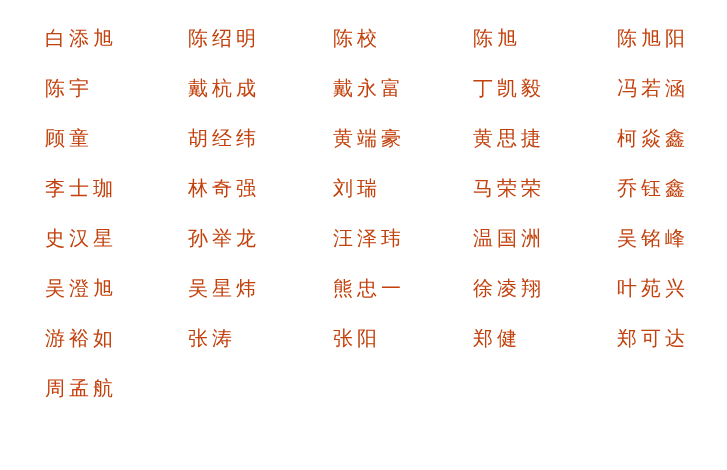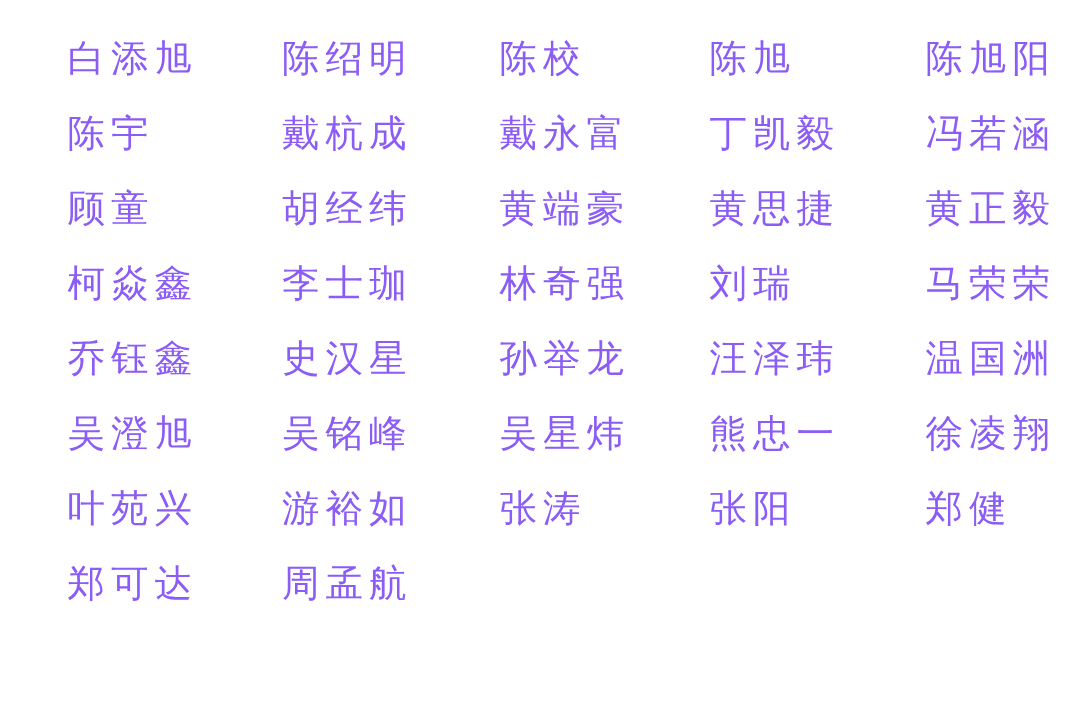--- a/index.html
+++ b/index.html
@@ -17,23 +17,23 @@
     padding: 5px 0 0 45px;
     font-family: "DejaVu Serif", "Liberation Serif", serif;
   }
   .name-grid {
     display: grid;
     grid-template-columns: 143px 145px 140px 144px auto;
     grid-auto-rows: 50px;
     align-items: center;
   }
   .name-cell {
-    font-size: 25px;
+    font-size: 20px;
     letter-spacing: 4px;
-    color: #8b5cf6;
+    color: #c2410c;
     white-space: nowrap;
     line-height: 1;
     margin-top: 16px;
   }
 </style>
 </head>
 <body>
 
 <div class="page">
   <div class="name-grid" style="color: rgb(31, 31, 31);">
@@ -44,33 +44,32 @@
       <div class="name-cell">陈旭阳</div>
       <div class="name-cell">陈宇</div>
       <div class="name-cell">戴杭成</div>
       <div class="name-cell">戴永富</div>
       <div class="name-cell">丁凯毅</div>
       <div class="name-cell">冯若涵</div>
       <div class="name-cell">顾童</div>
       <div class="name-cell">胡经纬</div>
       <div class="name-cell">黄端豪</div>
       <div class="name-cell">黄思捷</div>
-      <div class="name-cell">黄正毅</div>
       <div class="name-cell">柯焱鑫</div>
       <div class="name-cell">李士珈</div>
       <div class="name-cell">林奇强</div>
       <div class="name-cell">刘瑞</div>
       <div class="name-cell">马荣荣</div>
       <div class="name-cell">乔钰鑫</div>
       <div class="name-cell">史汉星</div>
       <div class="name-cell">孙举龙</div>
       <div class="name-cell">汪泽玮</div>
       <div class="name-cell">温国洲</div>
+      <div class="name-cell">吴铭峰</div>
       <div class="name-cell">吴澄旭</div>
-      <div class="name-cell">吴铭峰</div>
       <div class="name-cell">吴星炜</div>
       <div class="name-cell">熊忠一</div>
       <div class="name-cell">徐凌翔</div>
       <div class="name-cell">叶苑兴</div>
       <div class="name-cell">游裕如</div>
       <div class="name-cell">张涛</div>
       <div class="name-cell">张阳</div>
       <div class="name-cell">郑健</div>
       <div class="name-cell">郑可达</div>
       <div class="name-cell">周孟航</div>

